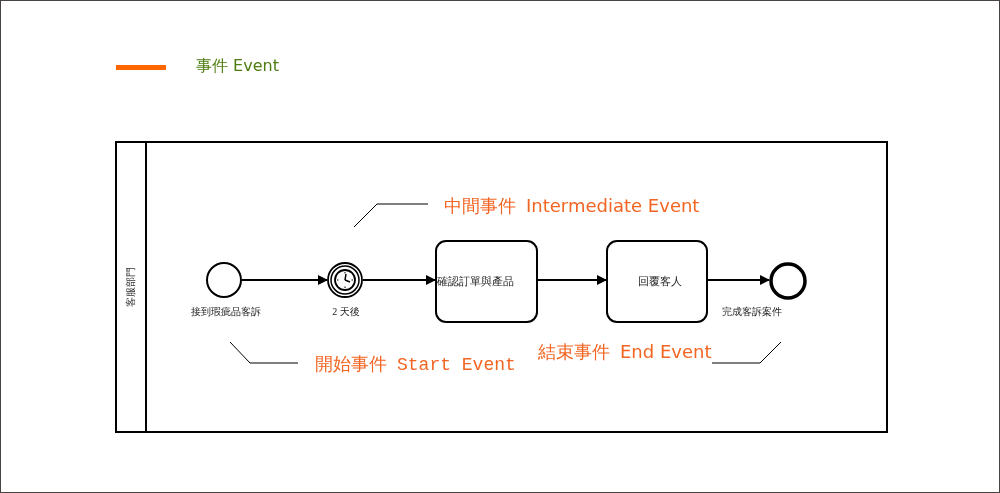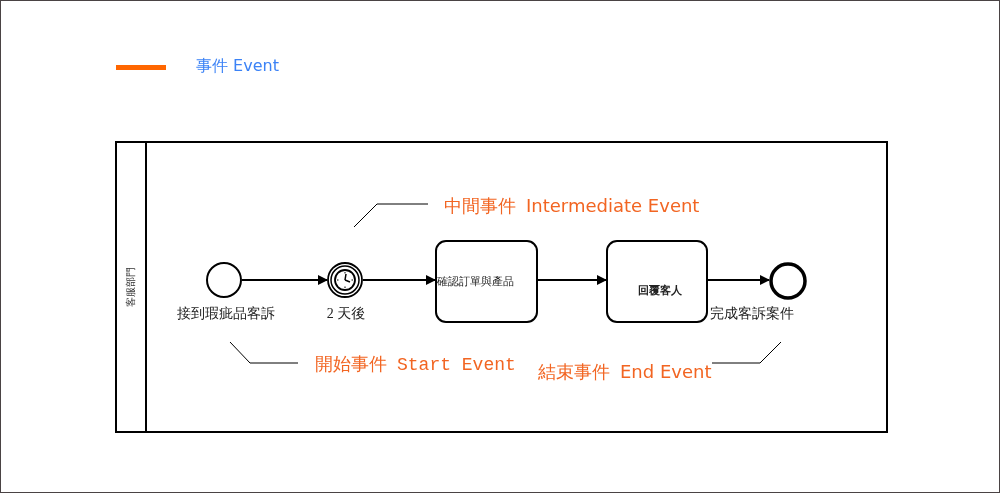--- a/index.html
+++ b/index.html
@@ -1,25 +1,25 @@
 <!DOCTYPE html>
 <html><head>
 <meta charset="utf-8">
 <style>
   html, body { margin: 0; padding: 0; background: #ffffff; }
   body { width: 1000px; height: 493px; position: relative; overflow: hidden;
          font-family: "DejaVu Sans", "Liberation Sans", sans-serif; }
   .frame { position: absolute; left: 0; top: 0; width: 998px; height: 491px;
            border: 1px solid #4a4344; box-sizing: content-box; }
   .legend-line { position: absolute; left: 116px; top: 65px; width: 50px; height: 5px; background: #ff6600; }
-  .legend-text { position: absolute; left: 196px; top: 56px; font-size: 16px; color: #3b82f6; white-space: nowrap; }
+  .legend-text { position: absolute; left: 196px; top: 56px; font-size: 16px; color: #4d7c0f; white-space: nowrap; }
   svg.diagram { position: absolute; left: 0; top: 0; }
   .anno { position: absolute; font-size: 18px; color: #f26522; white-space: nowrap; }
   .anno .zh { margin-right: 10px; }
-  .lbl { position: absolute; font-size: 14px; color: #222; white-space: nowrap; transform: translateX(-50%); }
+  .lbl { position: absolute; font-size: 10px; color: #222; white-space: nowrap; transform: translateX(-50%); }
   .task-text { position: absolute; font-size: 11px; color: #222; display: flex; align-items: center;
                justify-content: center; text-align: center; }
   .lane-label { position: absolute; left: 131px; top: 287px; transform: translate(-50%,-50%) rotate(-90deg);
                 font-size: 10px; color: #333; white-space: nowrap; }
 </style>
 </head>
 <body>
 
 <div class="frame"></div>
 
@@ -65,24 +65,24 @@
   <polyline points="354,227 377,204 428,204" fill="none" stroke="#000" stroke-width="1"></polyline>
   <polyline points="230,342 250,363 298,363" fill="none" stroke="#000" stroke-width="1"></polyline>
   <polyline points="712,363 760,363 781,342" fill="none" stroke="#000" stroke-width="1"></polyline>
 </svg>
 
 <div class="lane-label">客服部門</div>
 
 <div class="lbl" style="left:226px; top:305px;">接到瑕疵品客訴</div>
 <div class="lbl" style="left:346px; top:305px;font-family:Liberation Serif, serif;">2 天後</div>
 <div class="task-text" style="left:436px; top:241px; width:79px; height:81px;">確認訂單與產品</div>
-<div class="task-text" style="left:607px; top:250px; width:106px; height:81px;font-weight:bold;">回覆客人</div>
+<div class="task-text" style="left:607px; top:241px; width:106px; height:81px;">回覆客人</div>
 <div class="lbl" style="left:752px; top:305px;">完成客訴案件</div>
 
 <div class="anno" style="left:444px; top:194px;">
   <span class="zh">中間事件</span><span>Intermediate Event</span>
 </div>
 <div class="anno" style="left:315px; top:352px;font-family:Liberation Mono, monospace;">
   <span class="zh">開始事件</span><span>Start Event</span>
 </div>
-<div class="anno" style="left:538px; top:360px;">
+<div class="anno" style="left:538px; top:340px;">
   <span class="zh">結束事件</span><span>End Event</span>
 </div>
 
 </body></html>

